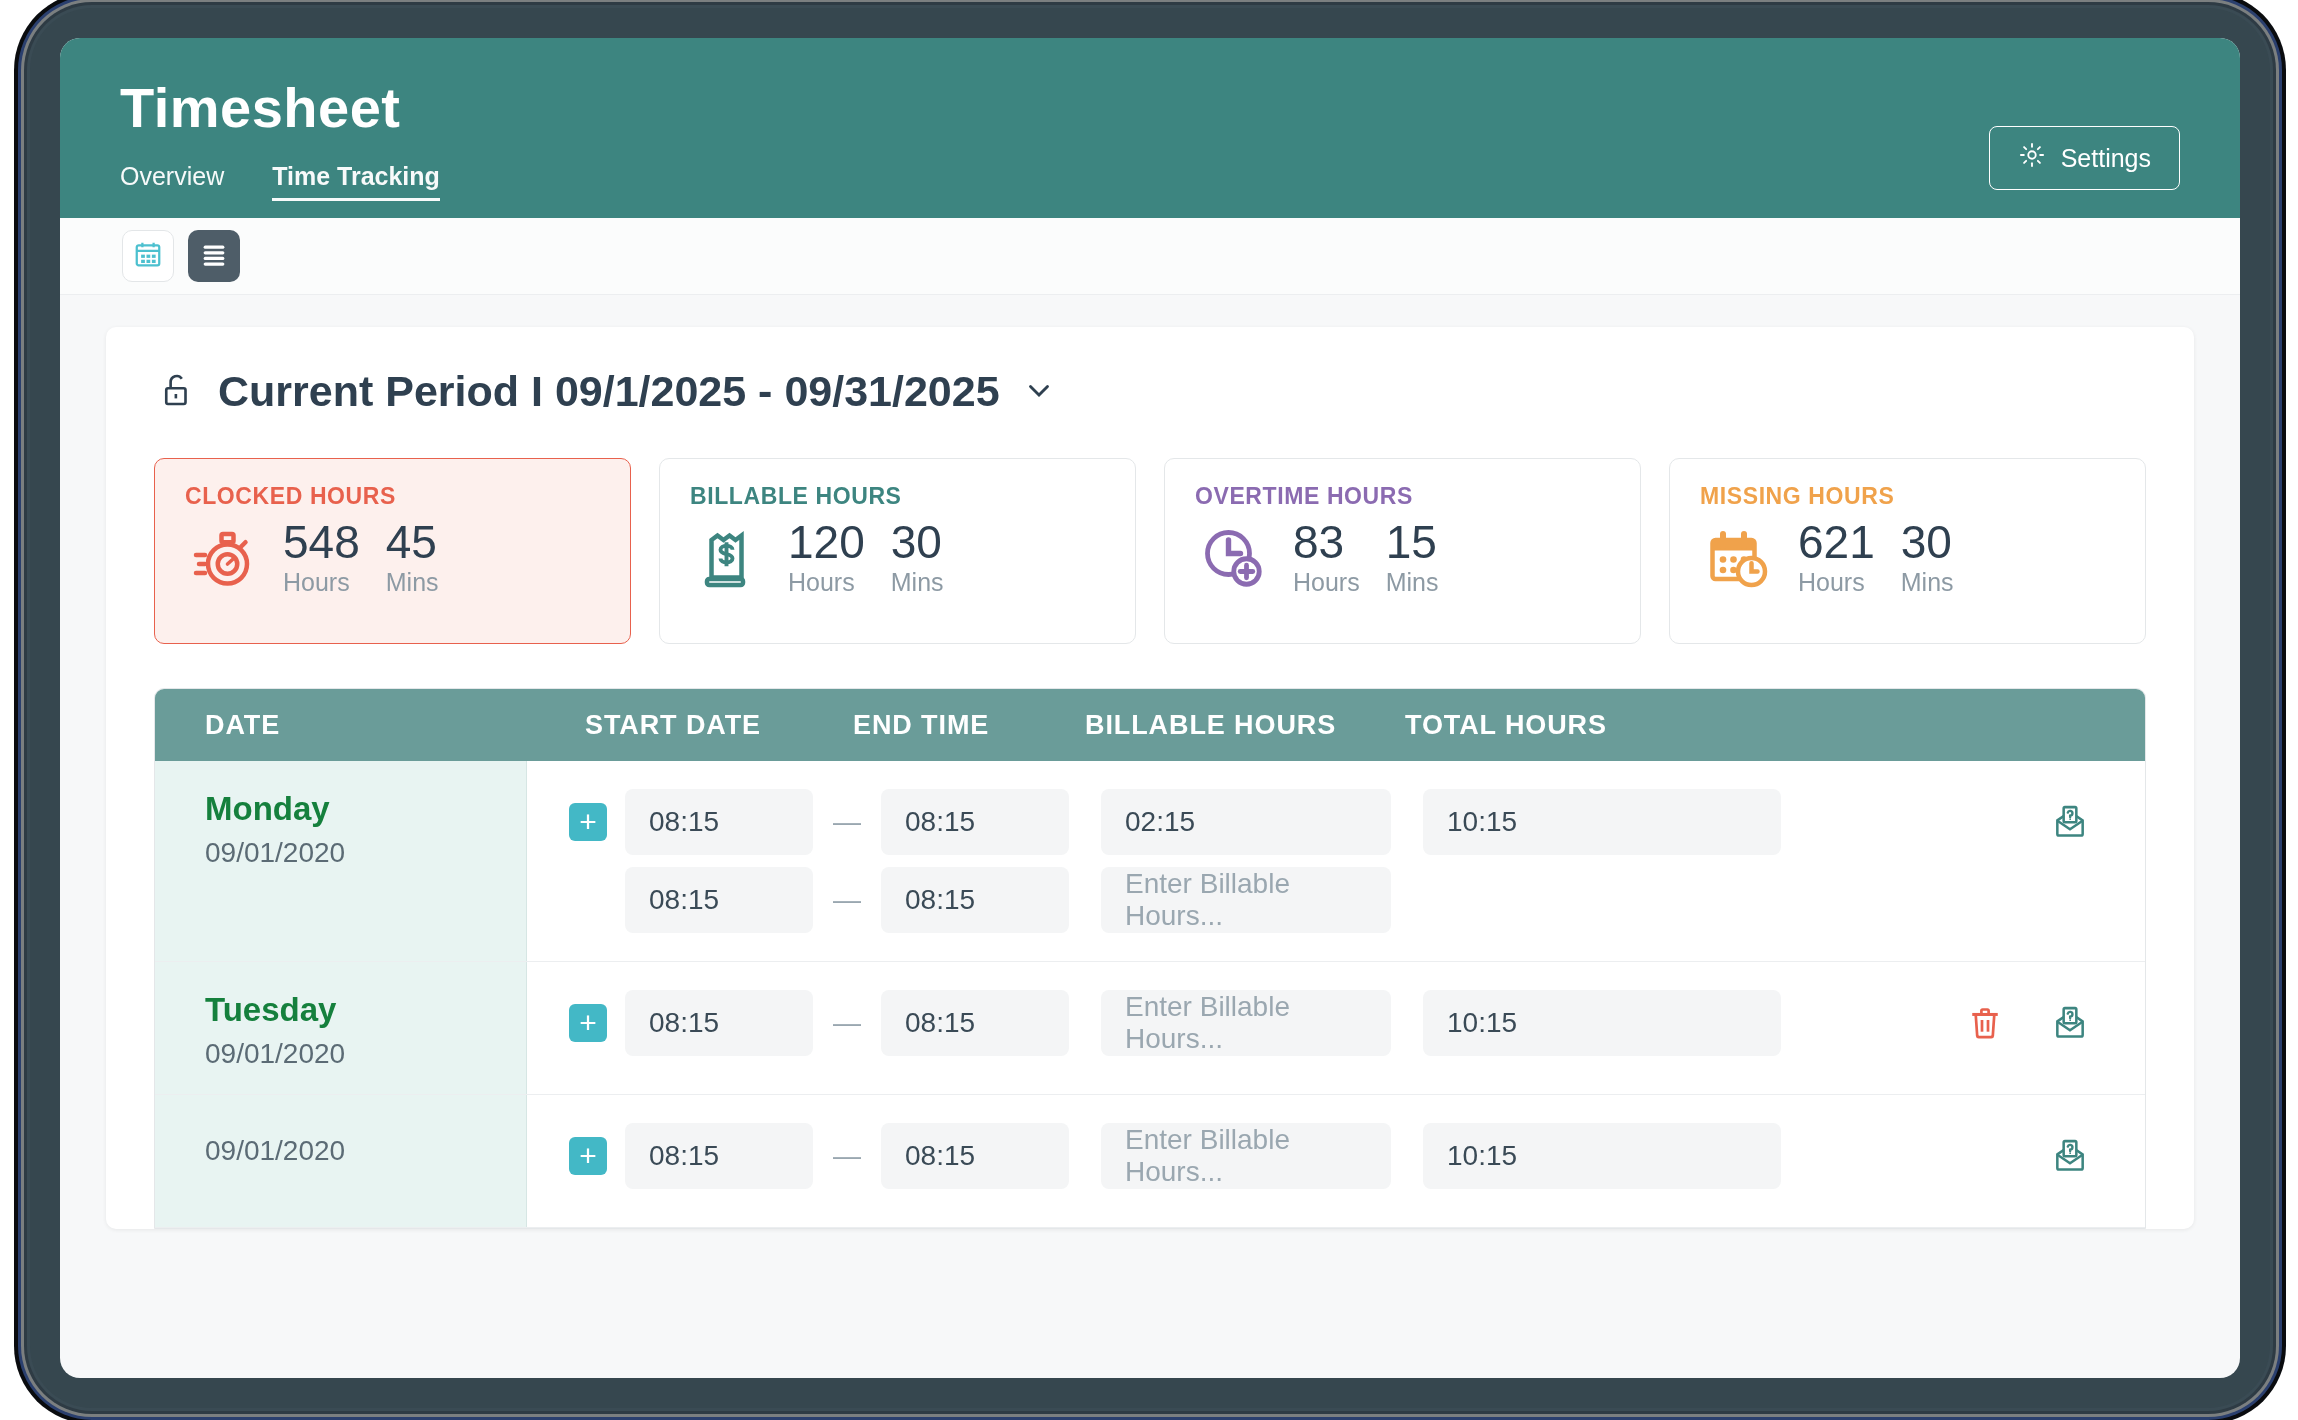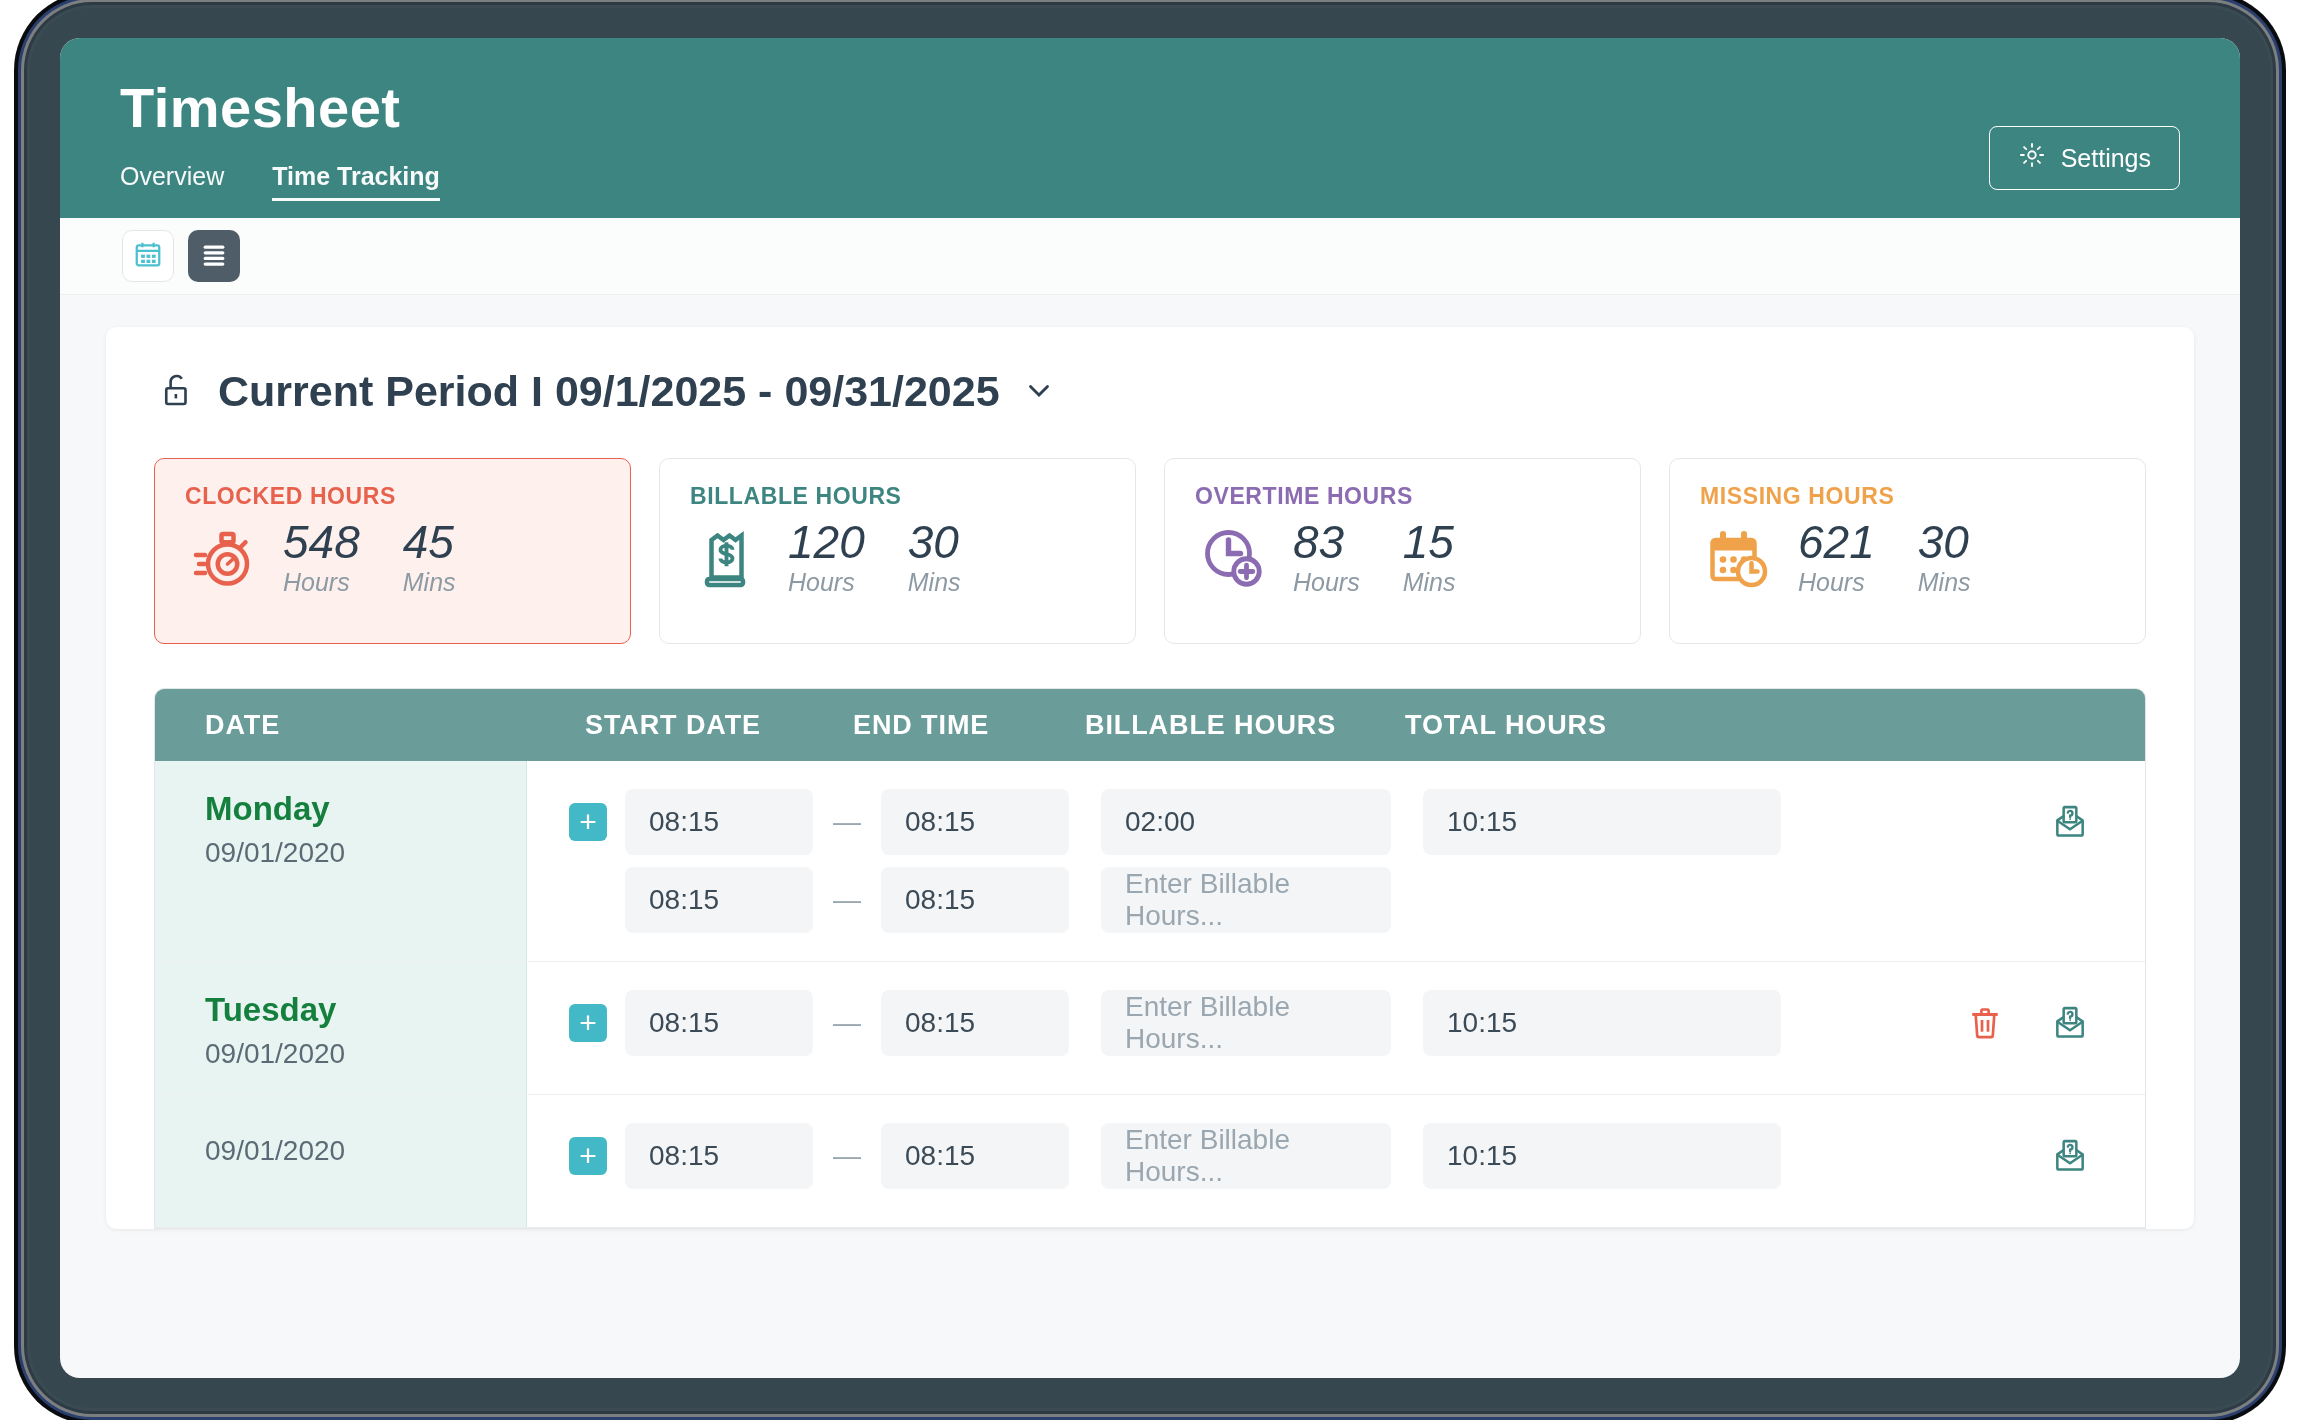--- a/index.html
+++ b/index.html
@@ -208,22 +208,21 @@
   .stat-icon {
     width: 76px;
     height: 76px;
     flex: 0 0 76px;
     display: flex;
     align-items: center;
     justify-content: center;
   }
   .stat-values {
     display: flex;
-    gap: 43px;
-    font-style: italic;
+    gap: 26px;
   }
   .stat-num {
     font-size: 46px;
     color: #2f4050;
     line-height: 1.05;
     text-align: left;
   }
   .stat-unit {
     font-size: 25px;
     color: #8d9aa4;
@@ -555,21 +554,21 @@
           </div>
           <div class="entries-cell">
             <div class="entry-line">
               <div class="add-slot">
                 <button class="add-btn">+</button>
               </div>
               <div class="field f-start">08:15</div>
               <div class="dash">—</div>
               <div class="field f-end">08:15</div>
               <div class="gapA"></div>
-              <div class="field f-bill">02:00</div>
+              <div class="field f-bill">02:15</div>
               <div class="gapB"></div>
               <div class="field f-total">10:15</div>
               <div class="actions">
                 <span class="icon-btn">
                   <svg width="38" height="38" viewBox="0 0 24 24" fill="none" stroke="#3d8580" stroke-width="1.6">
                     <path d="M4 11 l8 -5.5 l8 5.5 v8.5 a1 1 0 0 1 -1 1 H5 a1 1 0 0 1 -1 -1 z"></path>
                     <rect x="8" y="2.6" width="8" height="9.5" rx="0.8" fill="#ffffff"></rect>
                     <path d="M4.3 11.4 L12 16.6 L19.7 11.4"></path>
                     <path d="M10.6 6.1a1.5 1.5 0 1 1 1.5 1.9v0.9" stroke-width="1.5" stroke-linecap="round"></path>
                     <circle cx="12.1" cy="10.2" r="0.55" fill="#3d8580" stroke="none"></circle>

